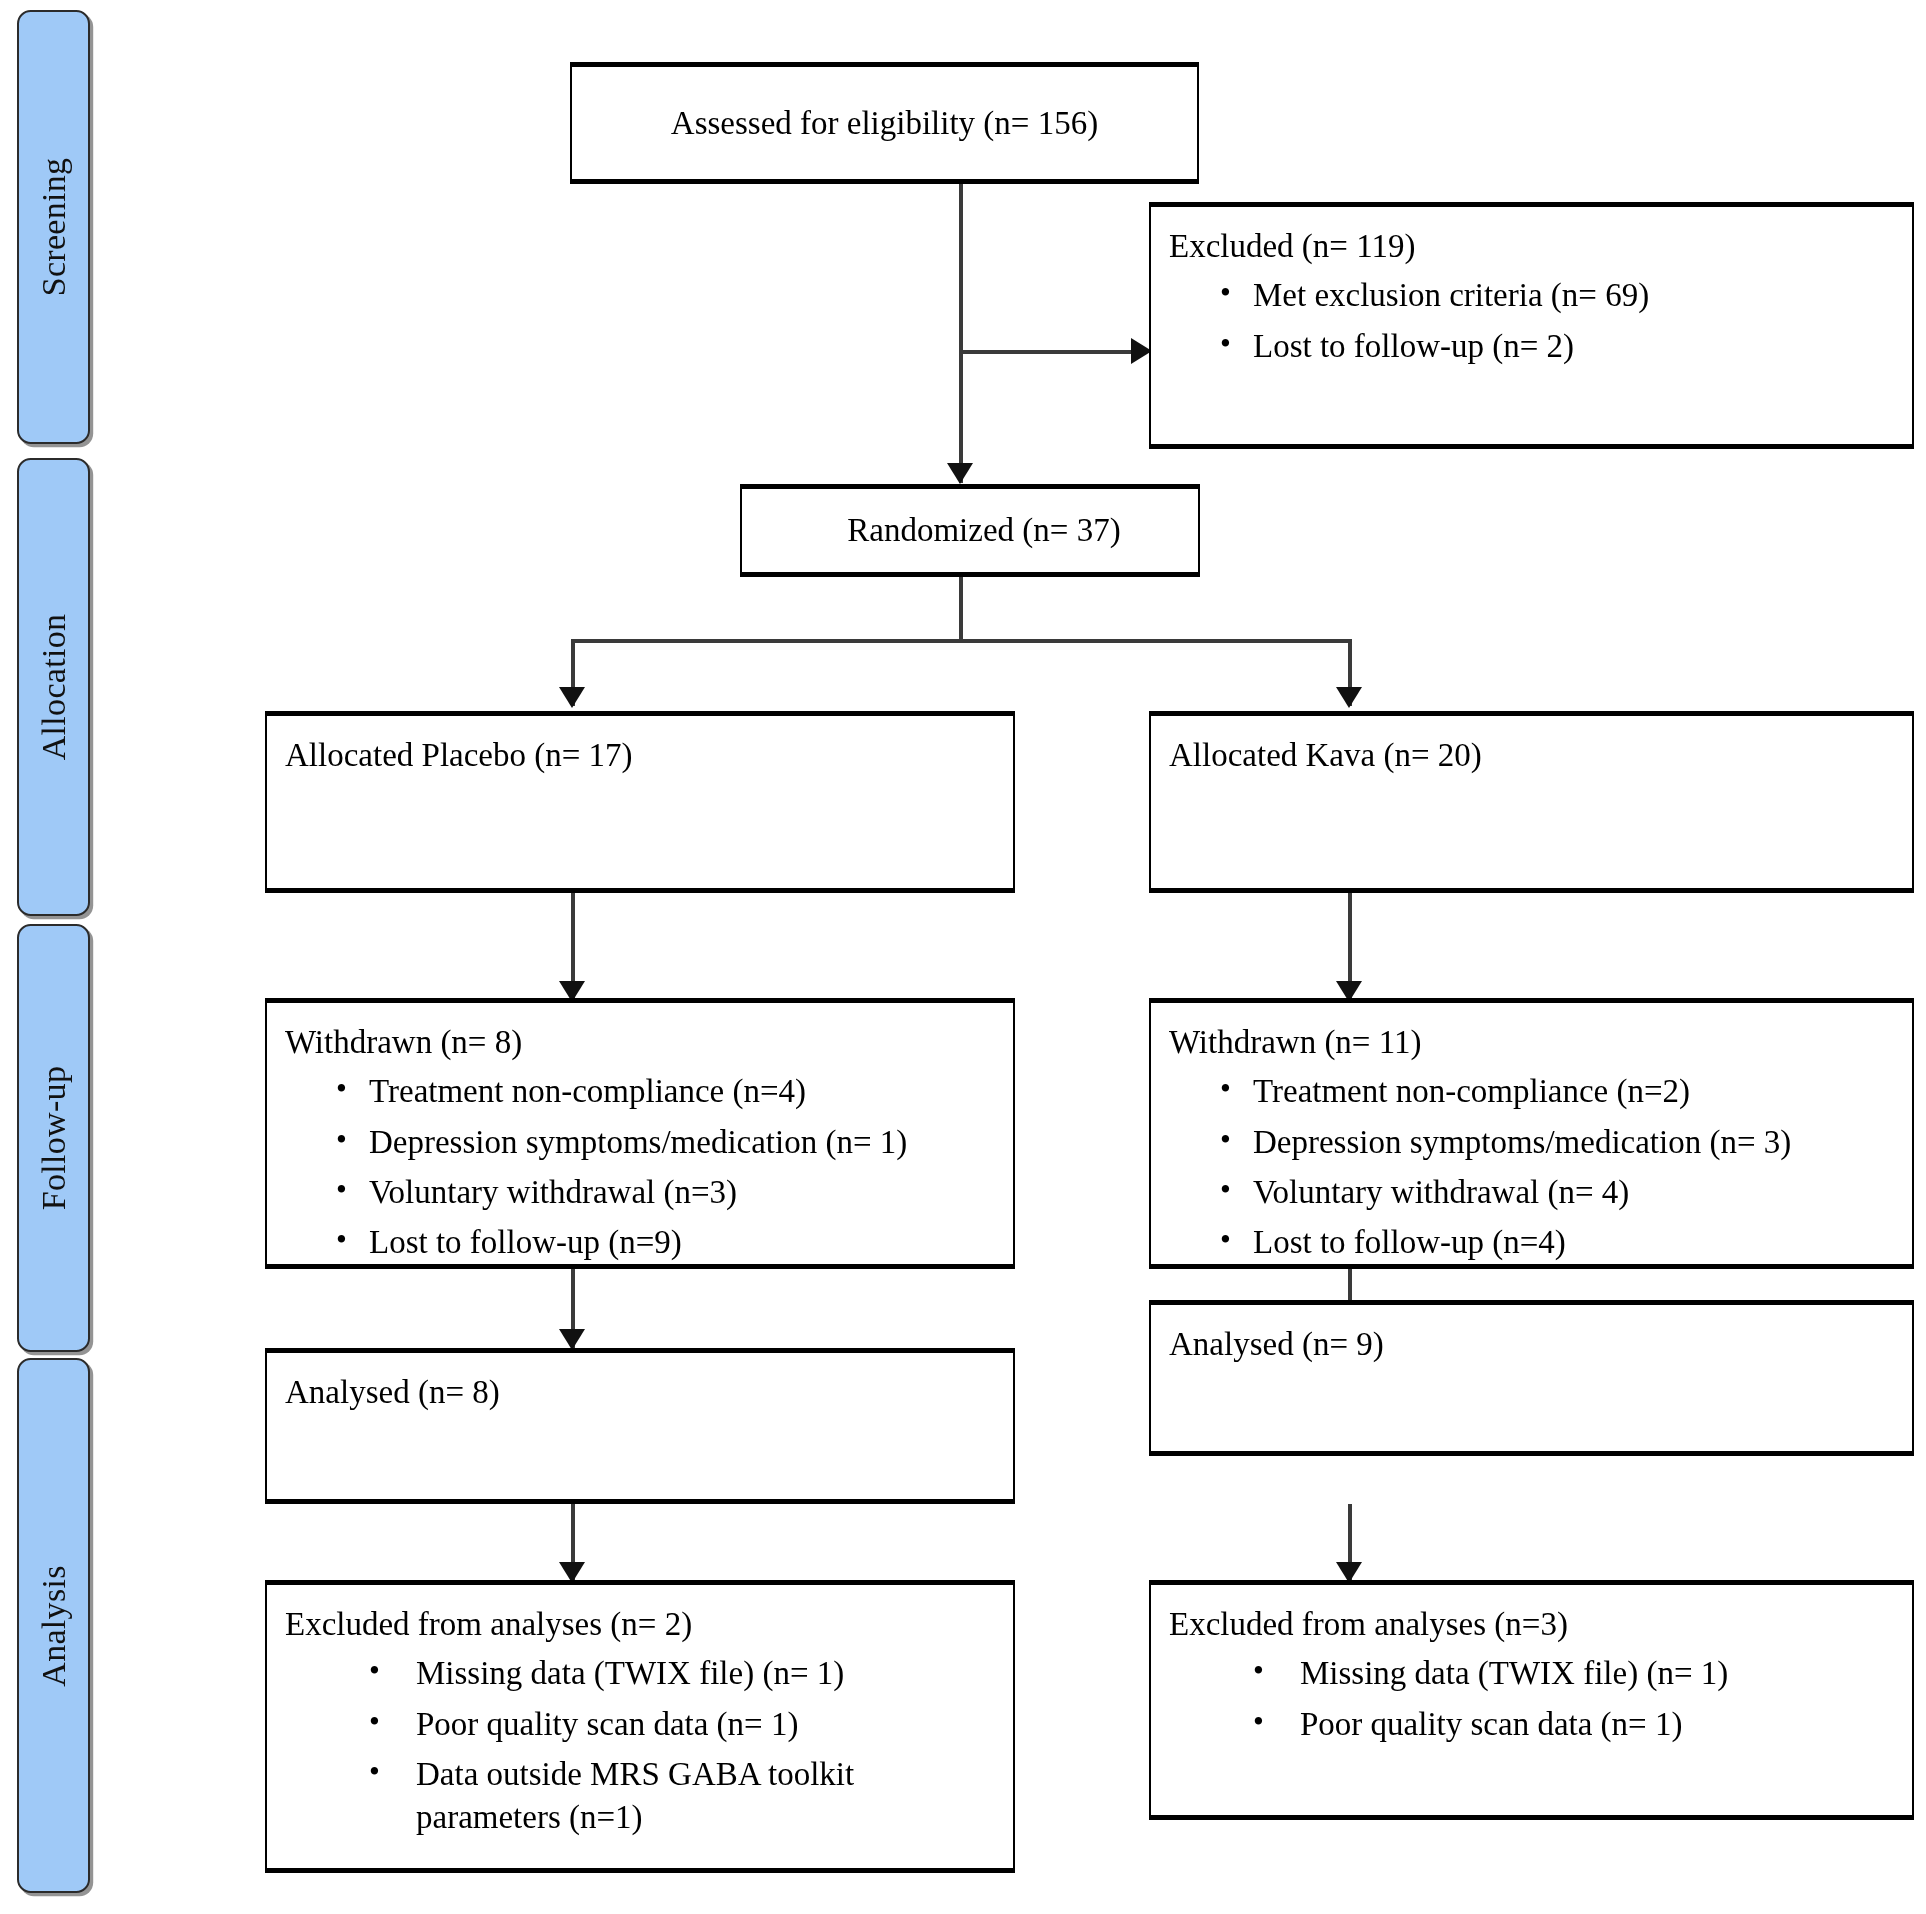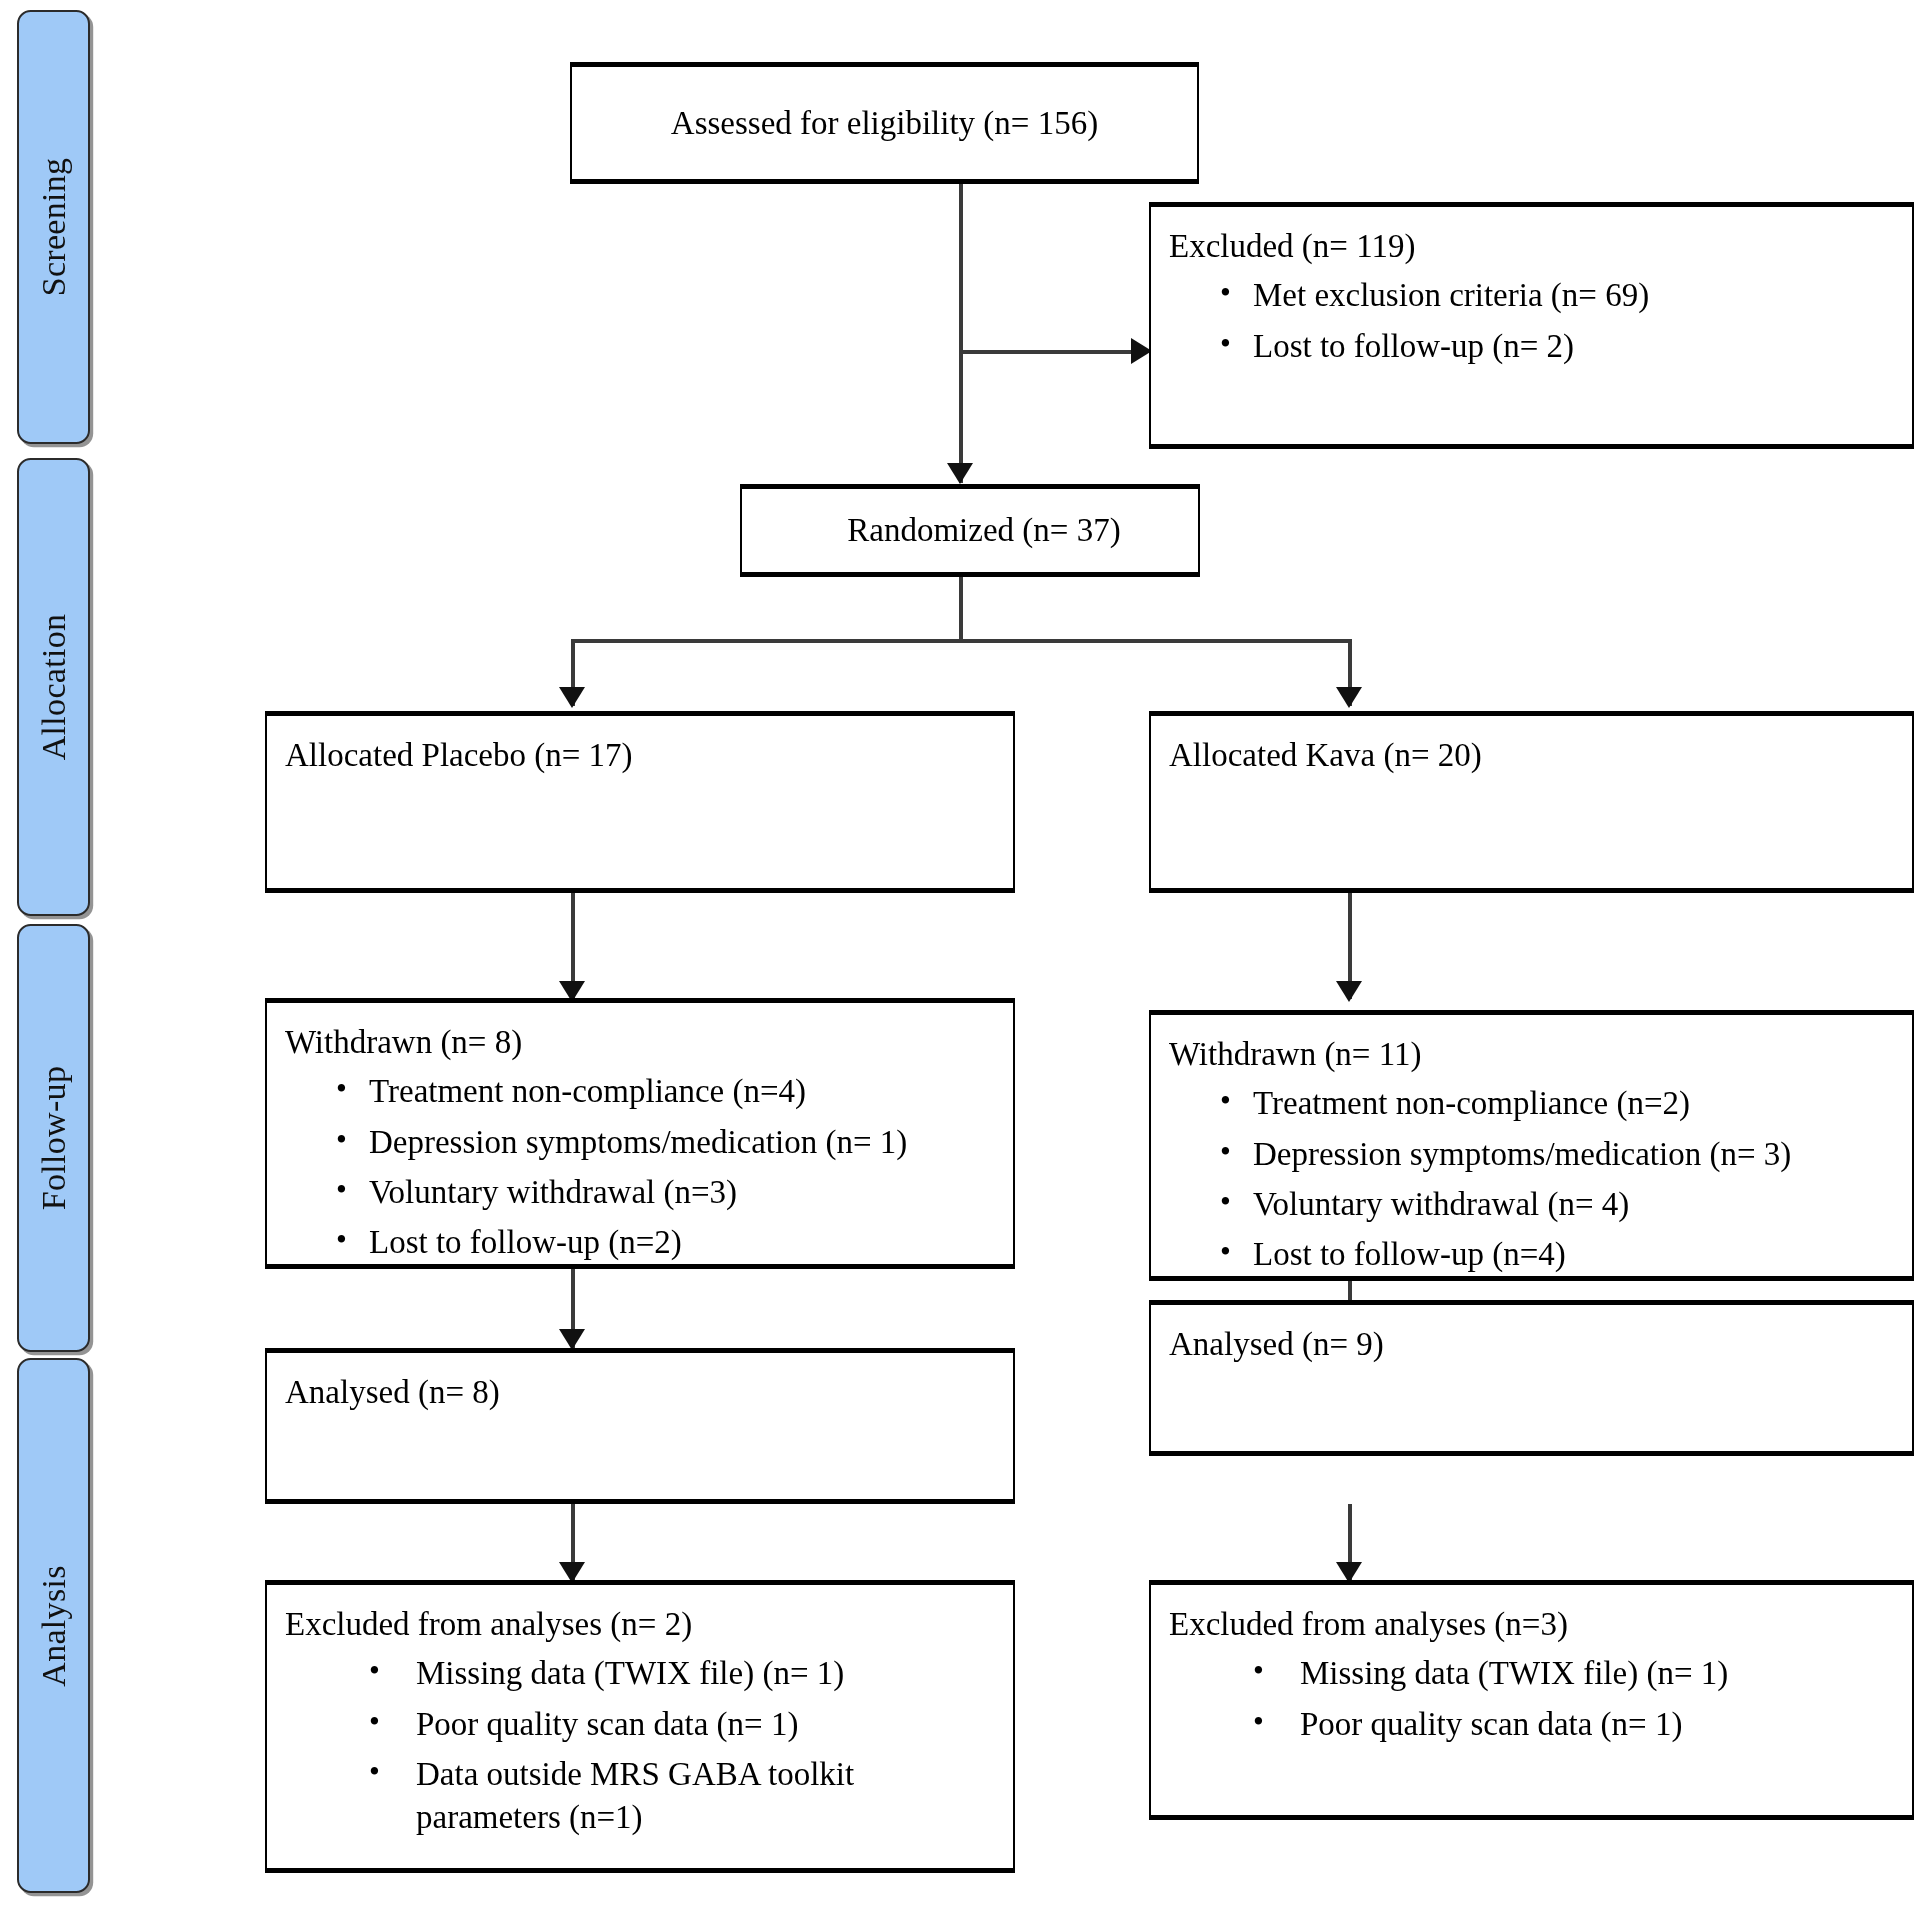--- a/index.html
+++ b/index.html
@@ -199,26 +199,26 @@
     </div>
   </div>
 
   <div class="box" style="left:265px;top:998px;width:750px;height:271px;">
     <div class="box-inner">
       <div class="head">Withdrawn (n= 8)</div>
       <ul class="bullets">
         <li>Treatment non-compliance (n=4)</li>
         <li>Depression symptoms/medication (n= 1)</li>
         <li>Voluntary withdrawal (n=3)</li>
-        <li>Lost to follow-up (n=2)</li>
-      </ul>
-    </div>
-  </div>
-
-  <div class="box" style="left:1149px;top:998px;width:765px;height:271px;margin-top:12px;">
+        <li>Lost to follow-up (n=9)</li>
+      </ul>
+    </div>
+  </div>
+
+  <div class="box" style="left:1149px;top:998px;width:765px;height:271px;">
     <div class="box-inner">
       <div class="head">Withdrawn (n= 11)</div>
       <ul class="bullets">
         <li>Treatment non-compliance (n=2)</li>
         <li>Depression symptoms/medication (n= 3)</li>
         <li>Voluntary withdrawal (n= 4)</li>
         <li>Lost to follow-up (n=4)</li>
       </ul>
     </div>
   </div>

